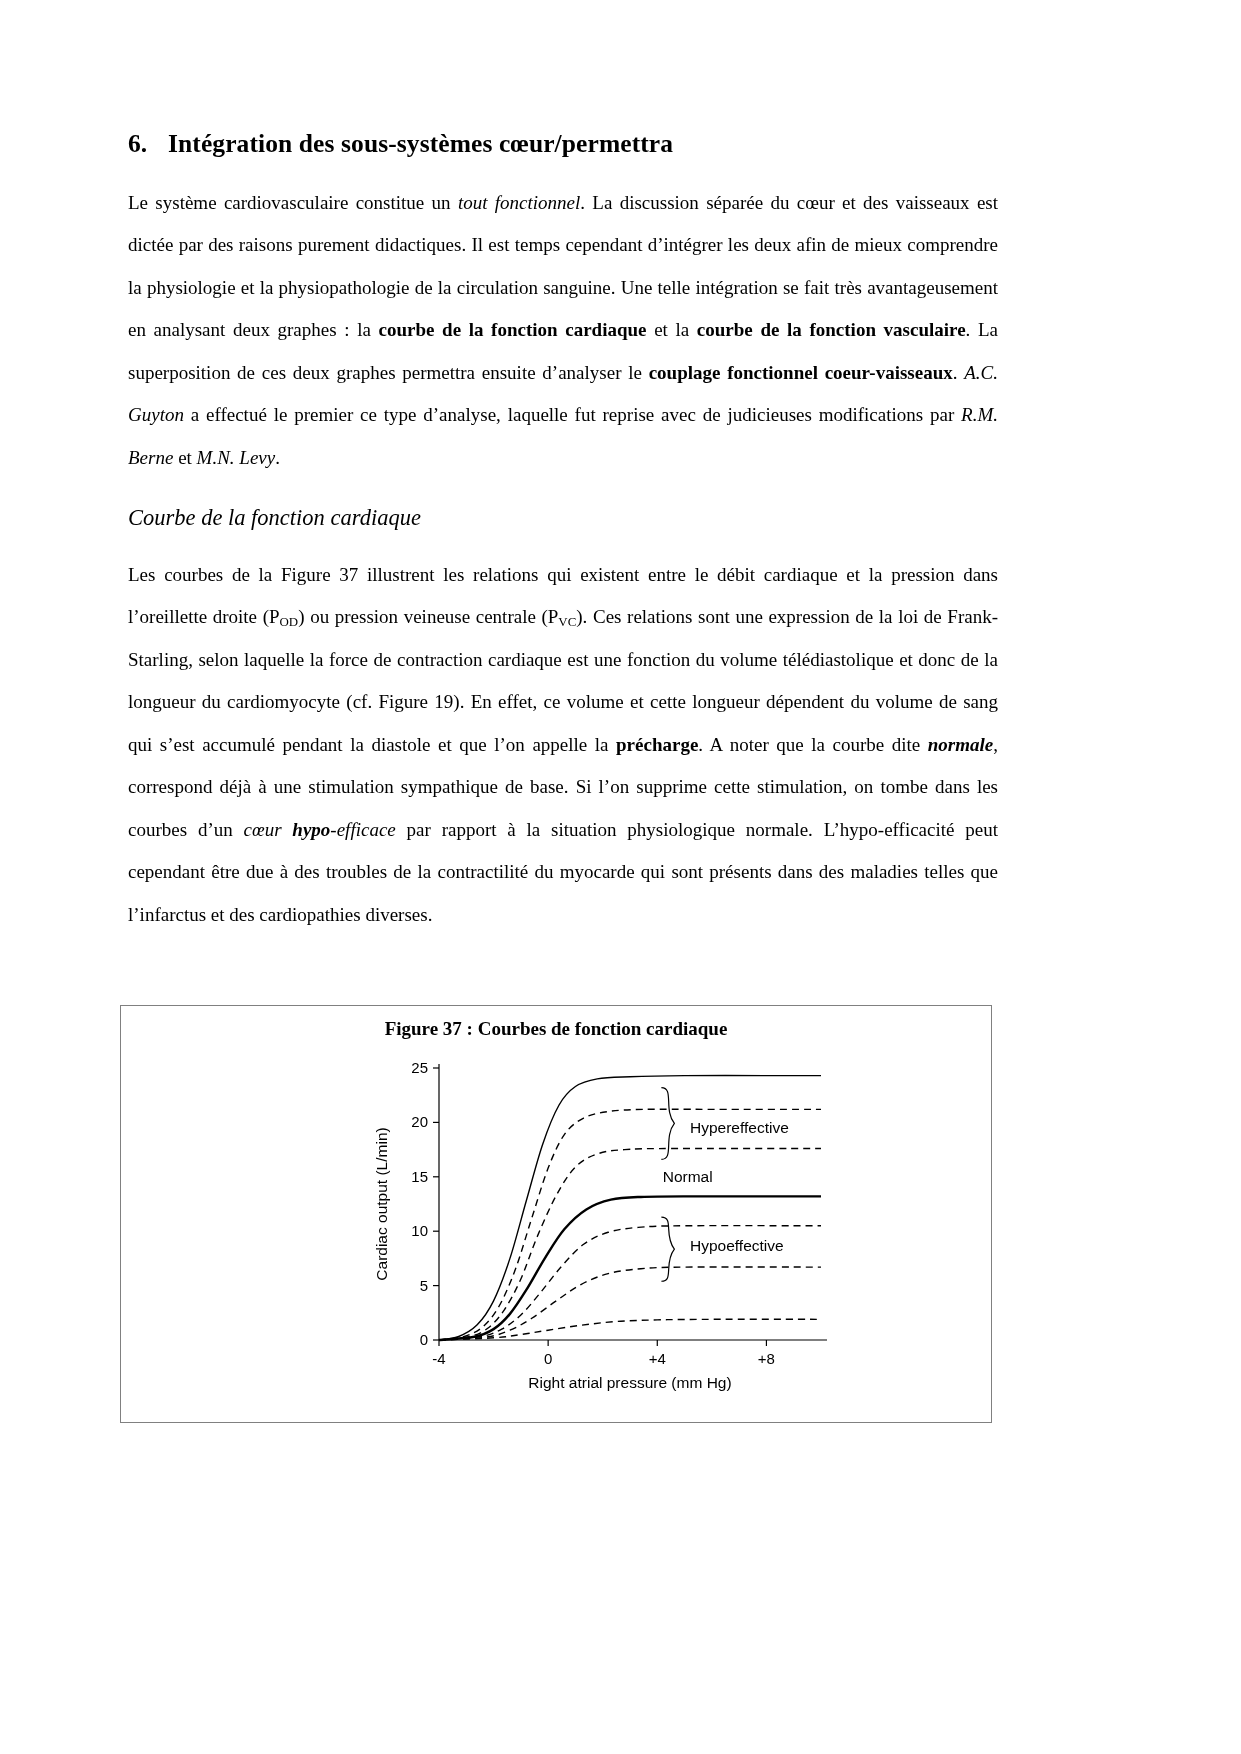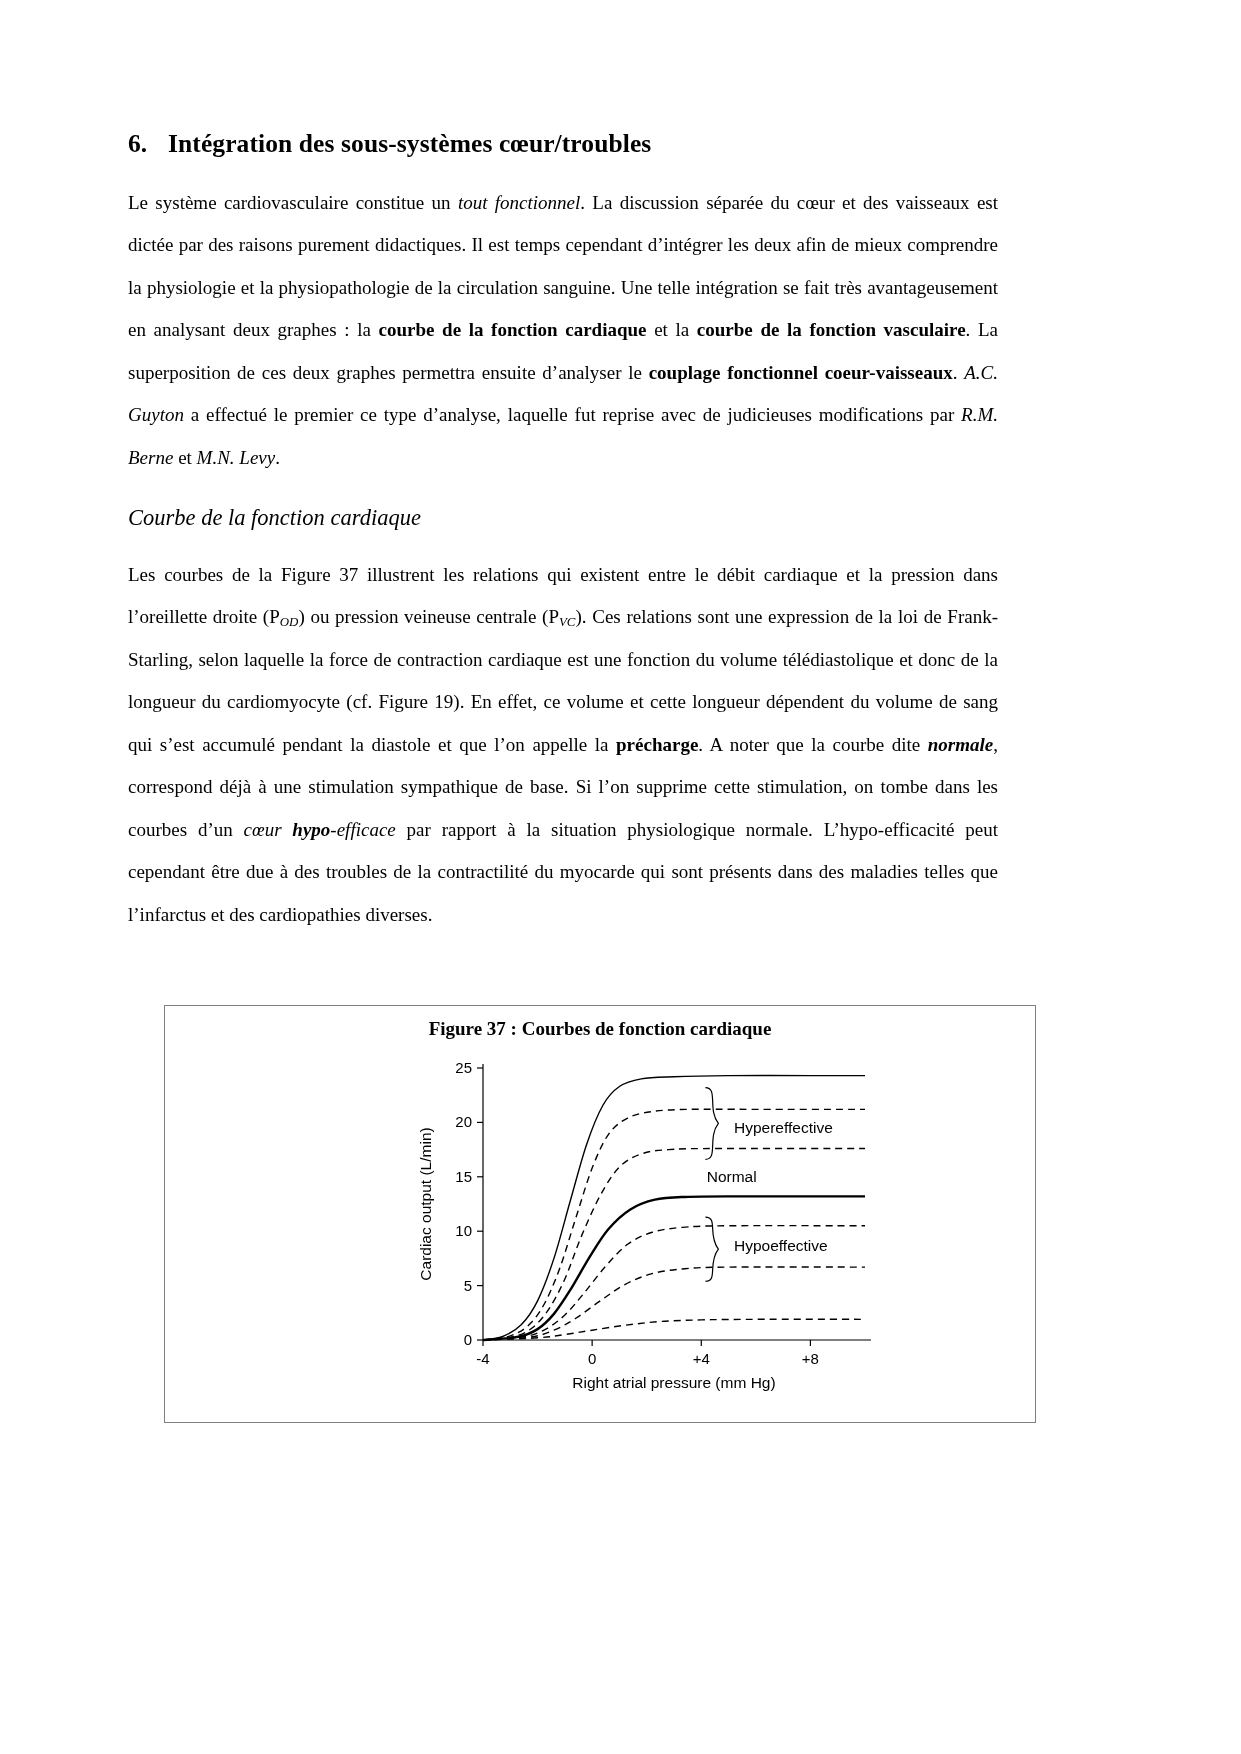--- a/index.html
+++ b/index.html
@@ -45,34 +45,32 @@
     line-height: 42.5px;
     margin: 18px 0 14px 0;
   }
   b { font-weight: bold; }
   i { font-style: italic; }
   .bi { font-weight: bold; font-style: italic; }
   sub {
     font-size: 0.68em;
     vertical-align: -0.25em;
     line-height: 0;
-    font-style: italic;
   }
 
   
   .figure-box {
     position: absolute;
     left: 120px;
     top: 1005px;
     width: 872px;
     height: 418px;
     border: 1.5px solid #808080;
     box-sizing: border-box;
     background: #ffffff;
-    margin-left: 44px;
   }
   .figure-title {
     text-align: center;
     font-size: 19px;
     font-weight: bold;
     margin-top: 12px;
     font-family: "Liberation Serif", "DejaVu Serif", serif;
   }
   .chart-wrap {
     position: relative;
@@ -80,21 +78,21 @@
     height: 368px;
   }
   .chart-svg { display: block; }
 </style>
 </head>
 <body>
 
 <div class="page">
 
   <h1 class="section-title">
-    <span class="num">6.</span><span>Intégration des sous-systèmes cœur/troubles</span>
+    <span class="num">6.</span><span>Intégration des sous-systèmes cœur/permettra</span>
   </h1>
 
   <p class="body-text">
     <span>Le système cardiovasculaire constitue un </span><i>tout fonctionnel</i><span>. La discussion séparée du cœur et des vaisseaux est dictée par des raisons purement didactiques. Il est temps cependant d’intégrer les deux afin de mieux comprendre la physiologie et la physiopathologie de la circulation sanguine. Une telle intégration se fait très avantageusement en analysant deux graphes : la </span><b>courbe de la fonction cardiaque</b><span> et la </span><b>courbe de la fonction vasculaire</b><span>. La superposition de ces deux graphes permettra ensuite d’analyser le </span><b>couplage fonctionnel coeur-vaisseaux</b><span>. </span><i>A.C. Guyton</i><span> a effectué le premier ce type d’analyse, laquelle fut reprise avec de judicieuses modifications par </span><i>R.M. Berne</i><span> et </span><i>M.N. Levy</i><span>.</span>
   </p>
 
   <div class="subhead">Courbe de la fonction cardiaque</div>
 
   <p class="body-text">
     <span>Les courbes de la Figure 37 illustrent les relations qui existent entre le débit cardiaque et la pression dans l’oreillette droite (P</span><sub>OD</sub><span>) ou pression veineuse centrale (P</span><sub>VC</sub><span>). Ces relations sont une expression de la loi de Frank-Starling, selon laquelle la force de contraction cardiaque est une fonction du volume télédiastolique et donc de la longueur du cardiomyocyte (cf. Figure 19). En effet, ce volume et cette longueur dépendent du volume de sang qui s’est accumulé pendant la diastole et que l’on appelle la </span><b>précharge</b><span>. A noter que la courbe dite </span><span class="bi">normale</span><span>, correspond déjà à une stimulation sympathique de base. Si l’on supprime cette stimulation, on tombe dans les courbes d’un </span><i>cœur </i><span class="bi">hypo</span><i>-efficace</i><span> par rapport à la situation physiologique normale. L’hypo-efficacité peut cependant être due à des troubles de la contractilité du myocarde qui sont présents dans des maladies telles que l’infarctus et des cardiopathies diverses.</span>

